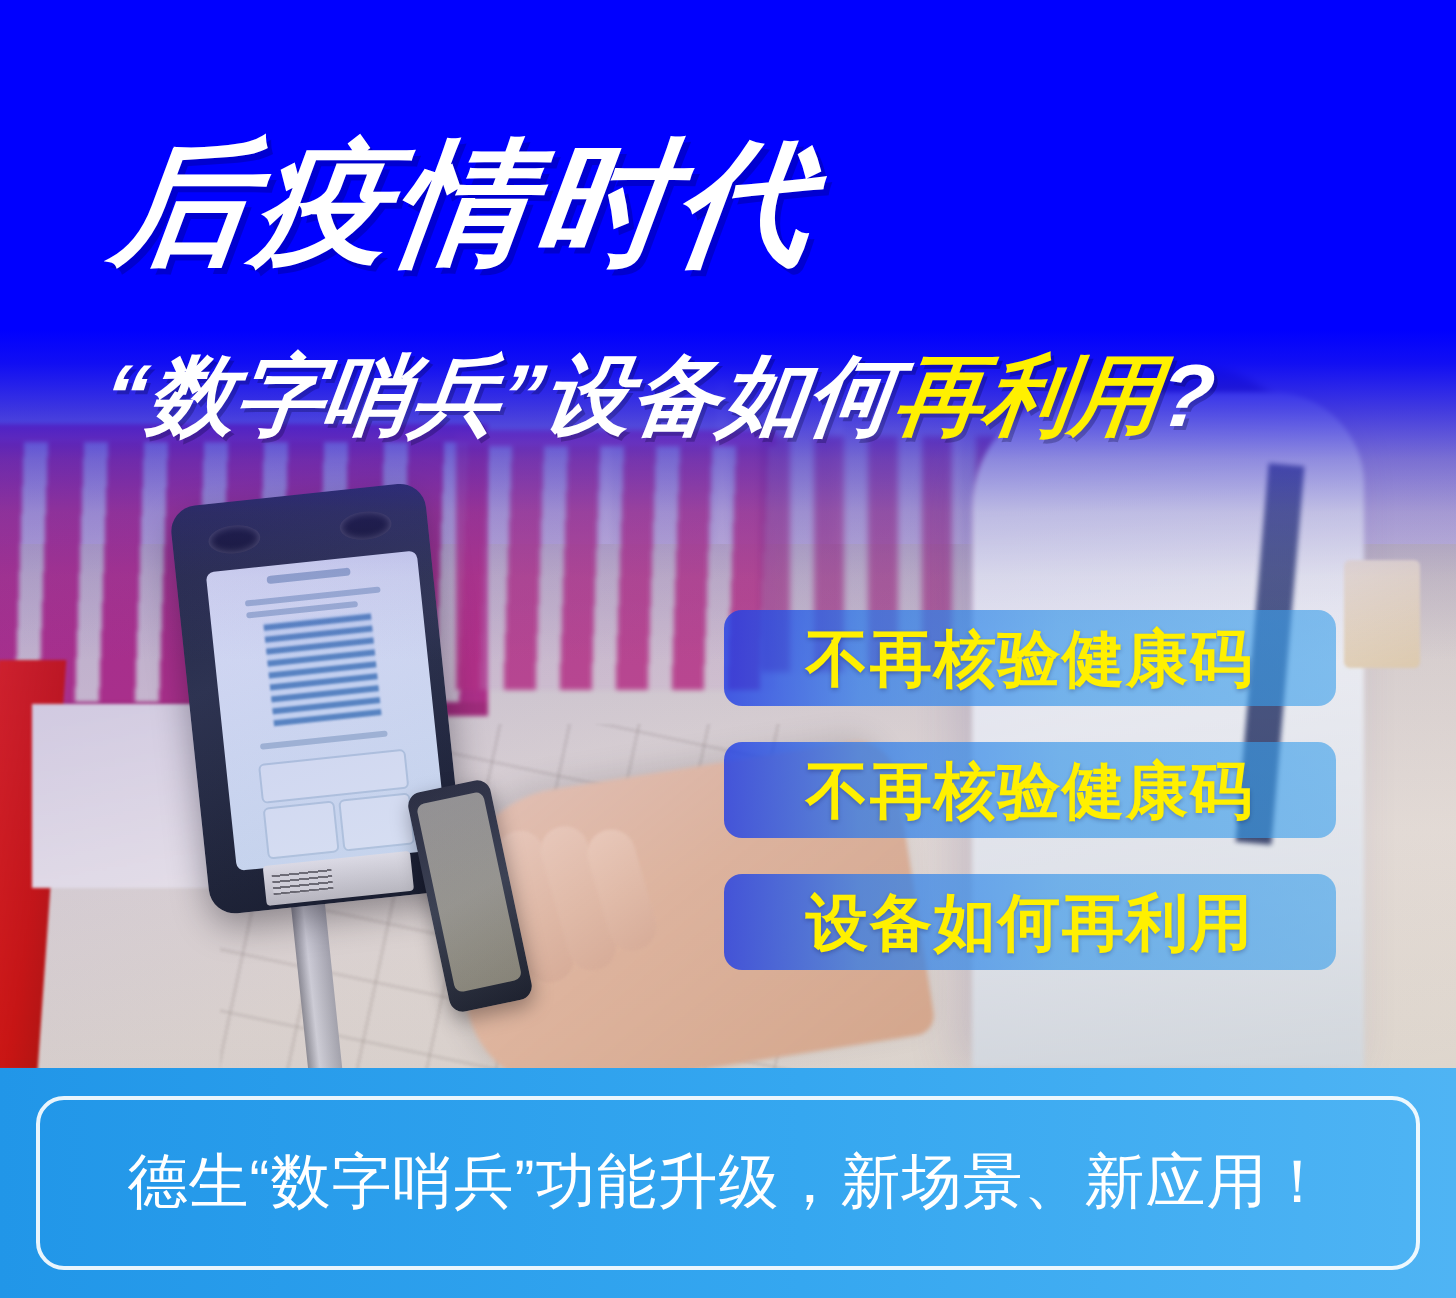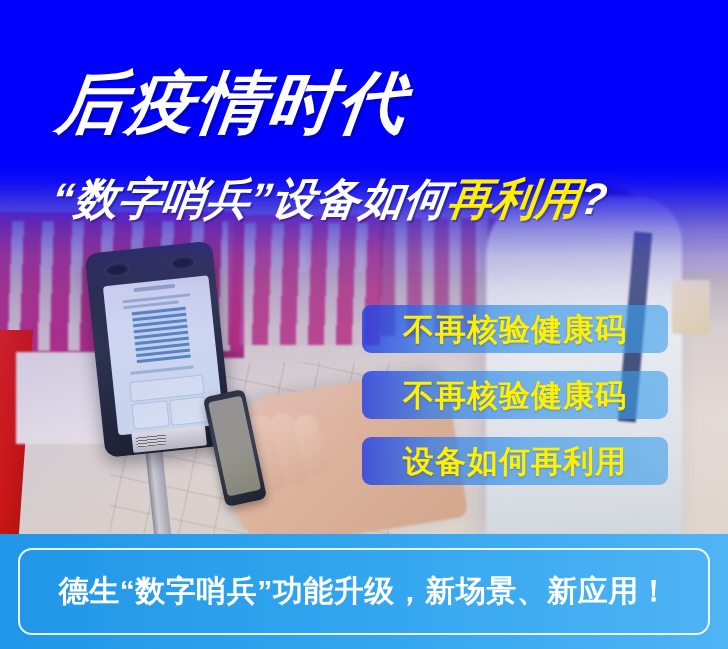--- a/index.html
+++ b/index.html
@@ -410,21 +410,21 @@
     left: 18px; top: 14px;
     right: 18px; bottom: 14px;
     border: 2px solid rgba(255,255,255,0.9);
     border-radius: 14px;
     display: flex;
     align-items: center;
     justify-content: center;
   }
   .banner-text {
     font-size: 30px;
-    font-weight: 700;
+    font-weight: 400;
     color: #ffffff;
     letter-spacing: 0.5px;
     white-space: nowrap;
   }
 </style>
 </head>
 <body>
 
 <div class="poster">
 

